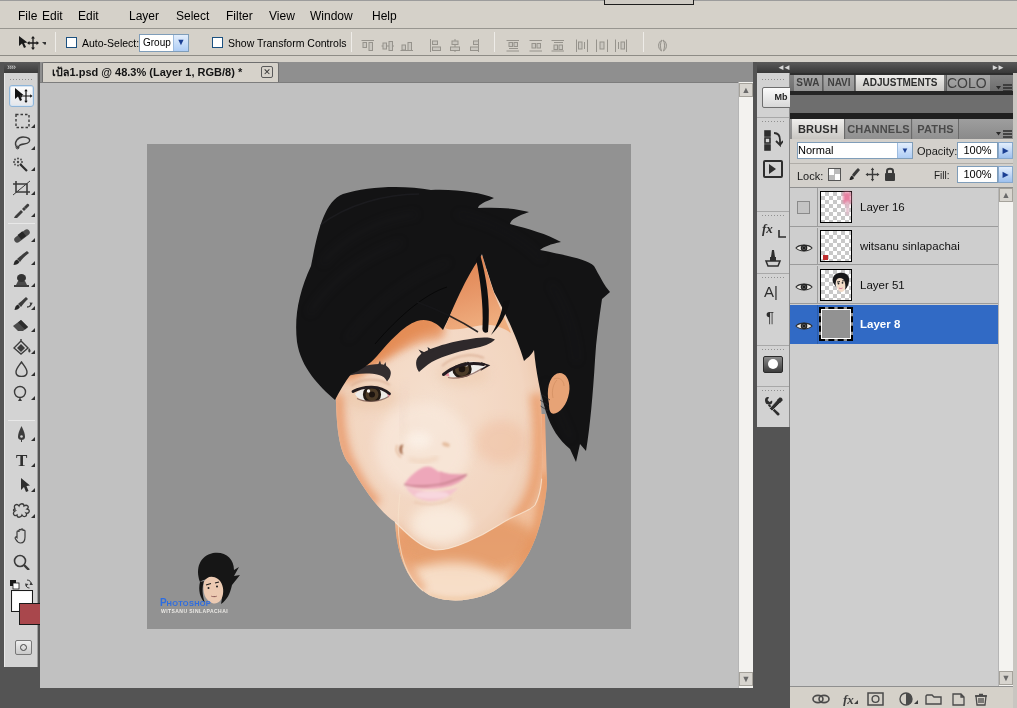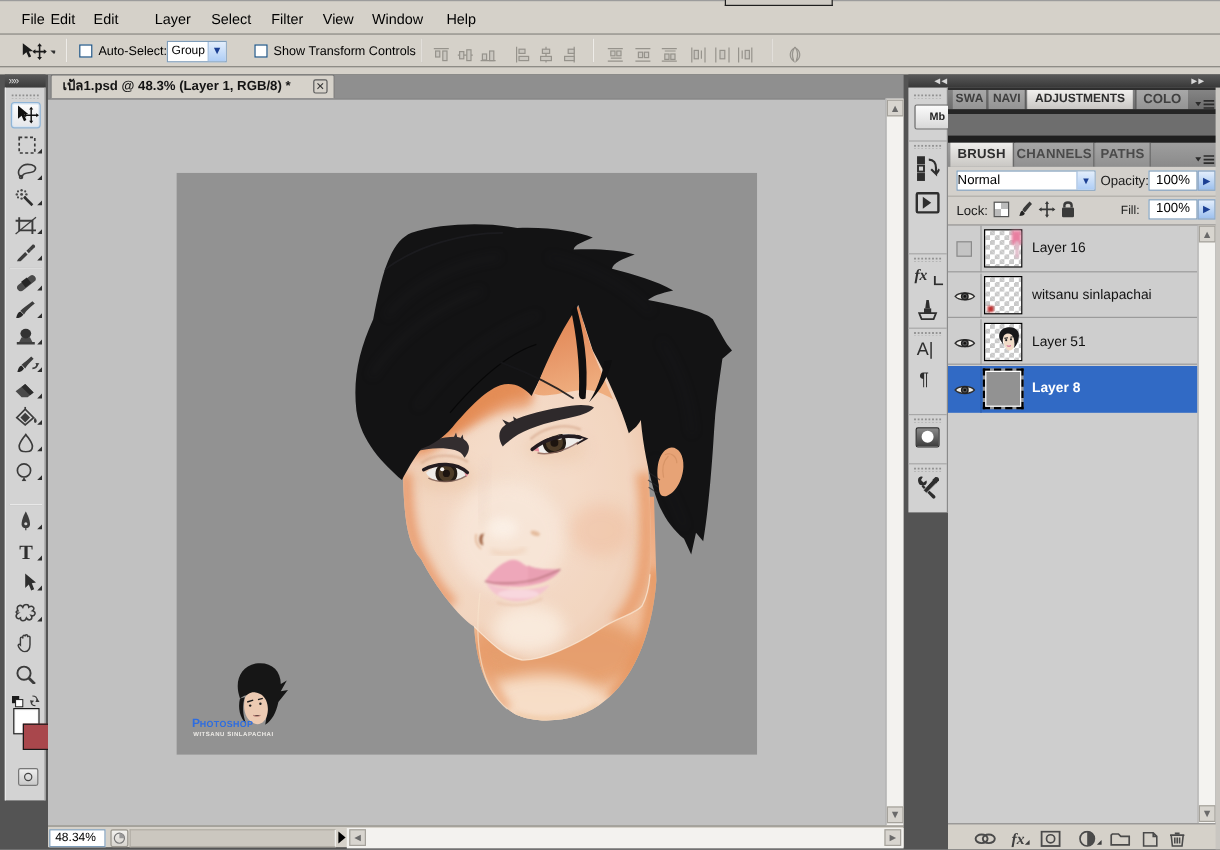--- a/index.html
+++ b/index.html
@@ -435,33 +435,20 @@
 <text x="19.5" y="461.5" font-size="7.4" font-weight="bold" fill="#2e6de0" font-family="Liberation Sans" letter-spacing="0.3">HOTOSHOP</text>
 <text x="14" y="469" font-size="5" font-weight="bold" fill="#eceae6" font-family="Liberation Sans" letter-spacing="0.45">WITSANU SINLAPACHAI</text>
 </g>
 </svg>
 </div>
     </div>
 <div class="abs" id="vscroll">
 <div class="sbtn" style="left:0;top:1px;width:14px;height:14px">▲</div>
 <div class="sbtn" style="left:0;top:590px;width:14px;height:14px">▼</div>
 </div>
-<div class="abs" id="statusbar">
-<div class="abs" style="left:1px;top:2px;width:47px;height:15px;background:#fff;border:1px solid #7f9db9;font-size:10px;line-height:14px;padding-left:4px;color:#000">48.34%</div>
-<div class="abs" style="left:52px;top:2px;width:15px;height:15px;background:linear-gradient(#f2f1ee,#d8d5cf);border:1px solid #9a978f;border-radius:2px"><svg width="13" height="13" viewBox="0 0 13 13">
-          <circle cx="6.5" cy="6.5" r="4.2" fill="none" stroke="#777" stroke-width="1"></circle>
-          <path d="M6.5 2.3 A4.2 4.2 0 0 1 10.7 6.5 L6.5 6.5 Z" fill="#999"></path>
-        </svg></div>
-<div class="abs" style="left:68px;top:2px;width:172px;height:15px;background:#cbc7bf;border:1px solid #b1ada5;border-right:1px solid #f0efec"></div>
-<div class="abs" style="left:242px;top:4px;width:0;height:0;border-left:6px solid #000;border-top:5px solid transparent;border-bottom:5px solid transparent"></div>
-<div class="abs" id="hscroll">
-<div class="sbtn" style="left:2px;top:1px;width:14px;height:14px">◄</div>
-<div class="sbtn" style="left:448px;top:1px;width:14px;height:14px">►</div>
-</div>
-</div>
 <div class="abs" id="dockhead">
       <span style="position:absolute;left:20px;top:1px;color:#d8d8d8;font-size:8px;letter-spacing:-2px">◄◄</span>
       <span style="position:absolute;right:14px;top:1px;color:#d8d8d8;font-size:8px;letter-spacing:-2px">►►</span>
     </div>
 <div class="abs" id="iconstrip">
 <div class="abs" style="left:4px;top:5px;width:24px;height:4px;background-image:radial-gradient(#909090 35%,transparent 40%);background-size:3px 3px"></div>
 <div class="abs" style="left:5px;top:14px;width:38px;height:21px;background:linear-gradient(#fbfbfb,#d8d8d8);border:1px solid #6e6e6e;border-radius:2px;font-size:9px;font-weight:bold;color:#222;text-align:center;line-height:19px">Mb</div>
 <div class="abs" style="left:0;top:44px;width:32px;height:1px;background:#a8a8a8"></div>
 <div class="abs" style="left:4px;top:47px;width:24px;height:4px;background-image:radial-gradient(#909090 35%,transparent 40%);background-size:3px 3px"></div>
 <svg class="abs" style="left:6px;top:56px" width="20" height="22" viewBox="0 0 20 22">
@@ -502,21 +489,21 @@
         <path d="M16 3 L19 6 L10 15 L7.5 12.5 Z" fill="#2e2e2e" stroke="#d2d2d2" stroke-width="0.7"></path>
         <path d="M17.5 1.5 C19.5 1 21 2.5 20.5 4.5 L18 7 L15 4 Z" fill="#2e2e2e"></path>
       </svg>
 </div>
 <div class="abs" id="panel">
 <div class="abs" style="left:0;top:0;width:227px;height:2px;background:#2e2e2e"></div>
 <div class="abs" style="left:0;top:2px;width:227px;height:16px;background:linear-gradient(#848484,#6d6d6d)">
 <div class="abs" style="left:4px;top:0;width:29px;height:16px;background:linear-gradient(#a8a8a8,#949494);border-right:1px solid #5e5e5e;font-size:10px;font-weight:bold;color:#3f3f3f;text-align:center;line-height:16px;letter-spacing:0.2px;overflow:hidden">SWA​T</div>
 <div class="abs" style="left:34px;top:0;width:31px;height:16px;background:linear-gradient(#a8a8a8,#949494);border-right:1px solid #5e5e5e;font-size:10px;font-weight:bold;color:#3f3f3f;text-align:center;line-height:16px;overflow:hidden">NAVI</div>
 <div class="abs" style="left:66px;top:0;width:88px;height:16px;background:linear-gradient(#f0efed,#c9c7c4);font-size:10px;font-weight:bold;color:#2e2e2e;text-align:center;line-height:16px">ADJUSTMENTS</div>
-<div class="abs" style="left:156px;top:0;width:44px;height:16px;background:linear-gradient(#a8a8a8,#949494);border-left:1px solid #5e5e5e;font-size:11px;font-weight:bold;color:#3f3f3f;text-align:center;line-height:16px;overflow:hidden">COLO</div>
+<div class="abs" style="left:156px;top:0;width:44px;height:16px;background:linear-gradient(#a8a8a8,#949494);border-left:1px solid #5e5e5e;font-size:14px;font-weight:normal;color:#3f3f3f;line-height:16px;overflow:hidden">COLO</div>
 <div class="abs" style="left:206px;top:4px;width:16px;height:9px"><svg width="16" height="9">
             <path d="M0 2 L5 2 L2.5 5.5 Z" fill="#2b2b2b"></path>
             <path d="M7 1 H16 M7 4 H16 M7 7 H16" stroke="#2b2b2b" stroke-width="1.4"></path>
           </svg></div>
 </div>
 <div class="abs" style="left:0;top:18px;width:227px;height:4px;background:#252525"></div>
 <div class="abs" style="left:0;top:40px;width:227px;height:6px;background:#1f1f1f"></div>
 <div class="abs" style="left:0;top:46px;width:227px;height:20px;background:linear-gradient(#9e9e9e,#8a8a8a)">
 <div class="abs" style="left:2px;top:0;width:53px;height:20px;background:linear-gradient(#efeeec,#c9c7c3);border-right:1px solid #6a6a6a;font-size:11px;font-weight:bold;color:#2e2e2e;text-align:center;line-height:20px;letter-spacing:0.2px">BRUSH</div>
 <div class="abs" style="left:56px;top:0;width:66px;height:20px;background:linear-gradient(#a6a6a6,#909090);border-right:1px solid #6a6a6a;font-size:11px;font-weight:bold;color:#4a4a4a;text-align:center;line-height:20px;letter-spacing:0.2px">CHANNELS</div>

